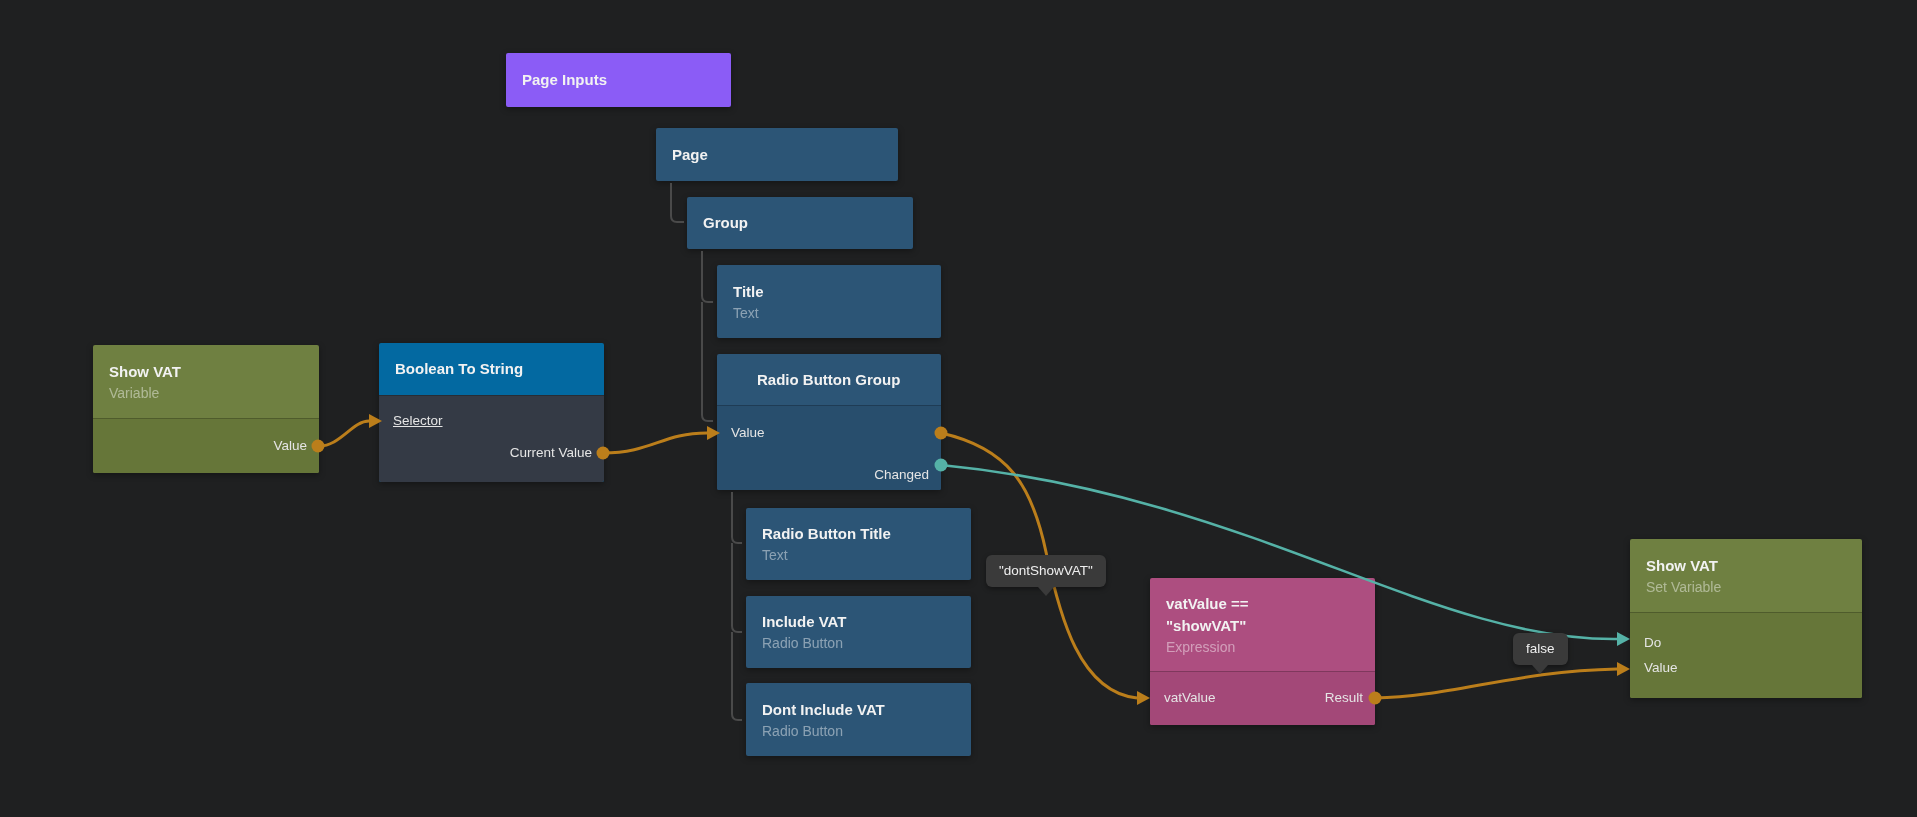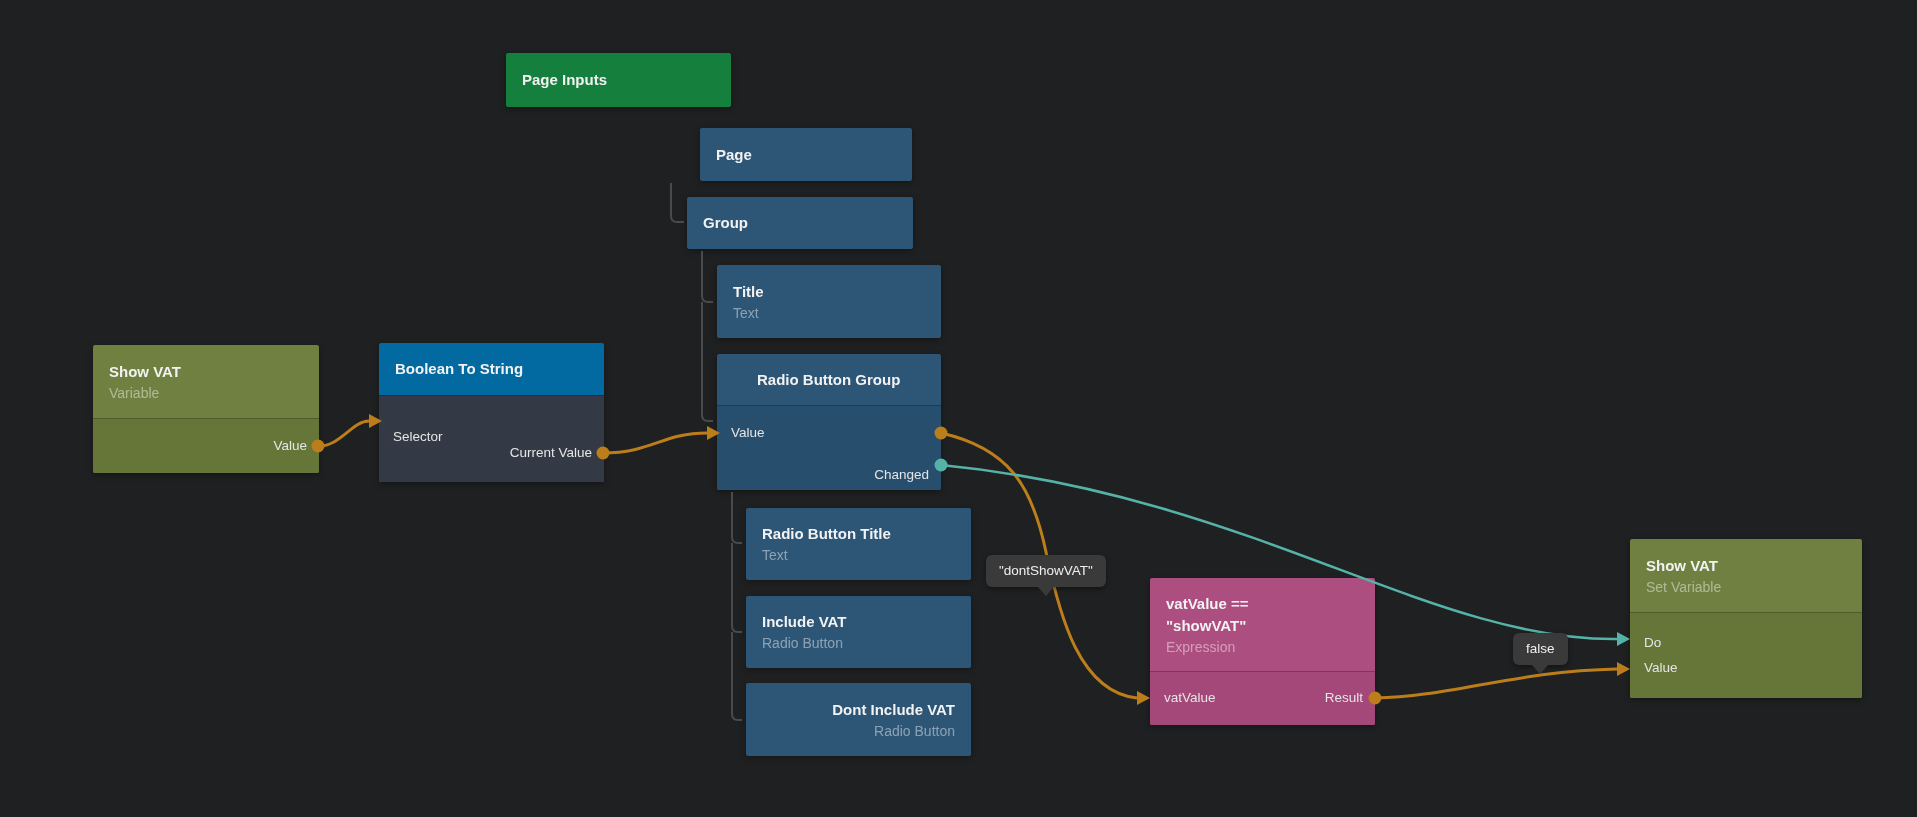--- a/index.html
+++ b/index.html
@@ -14,21 +14,21 @@
   .sub{font-size:14px;color:rgba(255,255,255,.45);line-height:20px;white-space:nowrap;}
   .body{position:absolute;left:0;right:0;bottom:0;border-top:1px solid rgba(0,0,0,.22);
         border-radius:0 0 2px 2px;}
   .port{position:absolute;height:20px;line-height:20px;font-size:13.5px;color:#e5e5e5;
         white-space:nowrap;z-index:2;}
   .port.in{left:14px;}
   .port.out{right:12px;text-align:right;}
 
   .theme-blue{background:#2c5576;}
   .theme-blue .body{background:#284e6d;}
-  .theme-purple{background:#15803d;}
+  .theme-purple{background:#8b5cf6;}
   .theme-green{background:#6f8041;}
   .theme-green .body{background:#667639;}
   .theme-dark{background:#0369a1;}
   .theme-dark .body{background:#343a45;}
   .theme-pink{background:#ad4e80;}
   .theme-pink .body{background:#a34878;}
 
   svg.wires{position:absolute;left:0;top:0;z-index:3;pointer-events:none;}
   .wire-orange{stroke:#bb7e1b;stroke-width:3;fill:none;}
   .wire-teal{stroke:#55b2a7;stroke-width:2.5;fill:none;}
@@ -48,21 +48,21 @@
 <body>
 
 <div class="canvas">
 
   <div class="node theme-purple" style="left:506px;top:53px;width:225px;height:54px;">
     <div class="hdr">
       <div class="title">Page Inputs</div>
     </div>
   </div>
 
-  <div class="node theme-blue" style="left:656px;top:128px;width:212px;height:53px;margin-left:44px;">
+  <div class="node theme-blue" style="left:656px;top:128px;width:242px;height:53px;">
     <div class="hdr">
       <div class="title">Page</div>
     </div>
   </div>
 
   <div class="node theme-blue" style="left:687px;top:197px;width:226px;height:52px;">
     <div class="hdr">
       <div class="title">Group</div>
     </div>
   </div>
@@ -90,42 +90,42 @@
     </div>
   </div>
 
   <div class="node theme-blue" style="left:746px;top:596px;width:225px;height:72px;">
     <div class="hdr">
       <div class="title">Include VAT</div>
       <div class="sub">Radio Button</div>
     </div>
   </div>
 
-  <div class="node theme-blue" style="left:746px;top:683px;width:225px;height:73px;text-align:right;">
+  <div class="node theme-blue" style="left:746px;top:683px;width:225px;height:73px;">
     <div class="hdr">
       <div class="title">Dont Include VAT</div>
       <div class="sub">Radio Button</div>
     </div>
   </div>
 
   <div class="node theme-green" style="left:93px;top:345px;width:226px;height:128px;">
     <div class="hdr" style="height:73px;">
       <div class="title">Show VAT</div>
       <div class="sub">Variable</div>
     </div>
     <div class="body" style="top:73px;"></div>
     <div class="port out" style="top:91px;">Value</div>
   </div>
 
   <div class="node theme-dark" style="left:379px;top:343px;width:225px;height:139px;">
     <div class="hdr" style="height:52px;">
       <div class="title">Boolean To String</div>
     </div>
     <div class="body" style="top:52px;"></div>
-    <div class="port in" style="top:84px;">Selector</div>
+    <div class="port in" style="top:68px;text-decoration:underline;">Selector</div>
     <div class="port out" style="top:100px;">Current Value</div>
   </div>
 
   <div class="node theme-pink" style="left:1150px;top:578px;width:225px;height:147px;">
     <div class="hdr" style="height:93px;">
       <div class="title">vatValue ==</div>
       <div class="title">"showVAT"</div>
       <div class="sub">Expression</div>
     </div>
     <div class="body" style="top:93px;"></div>

